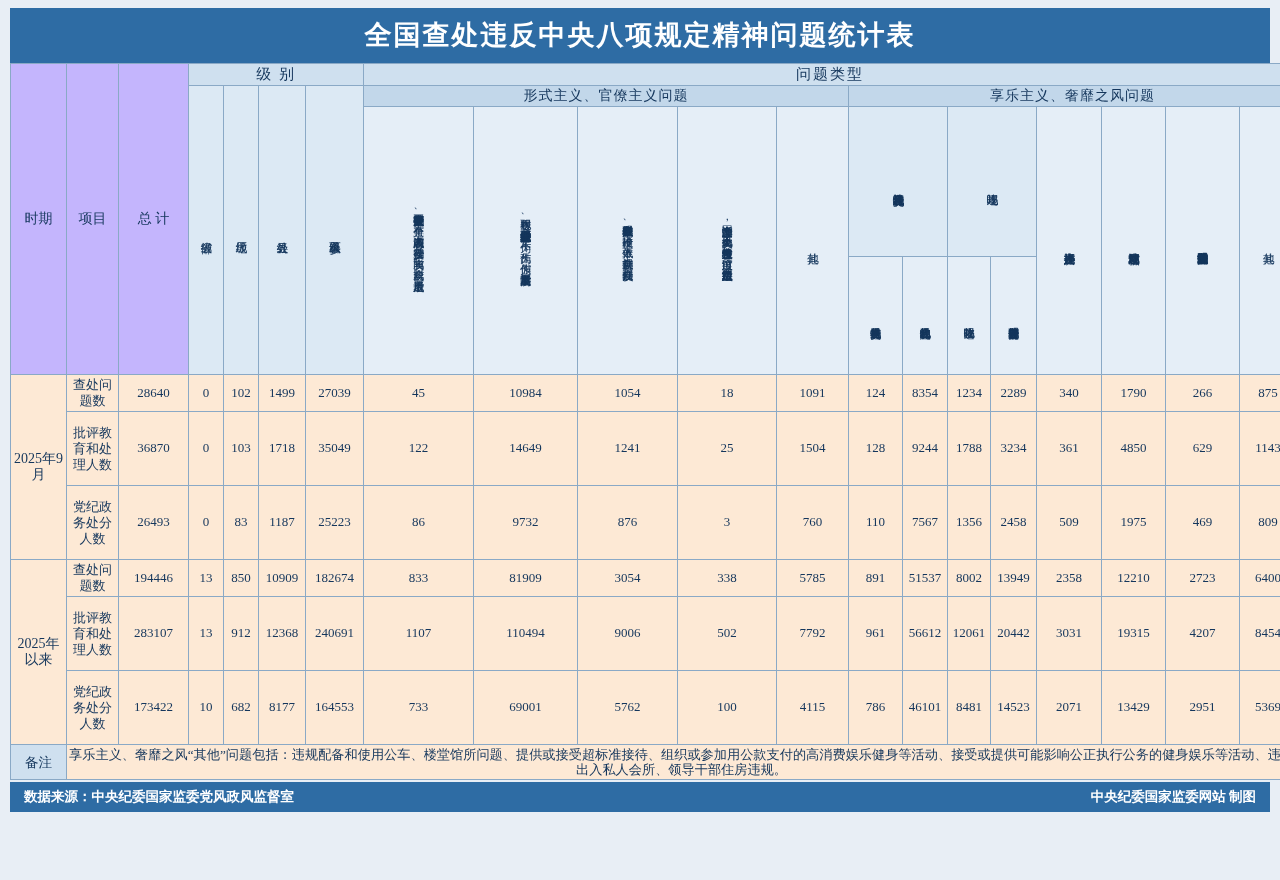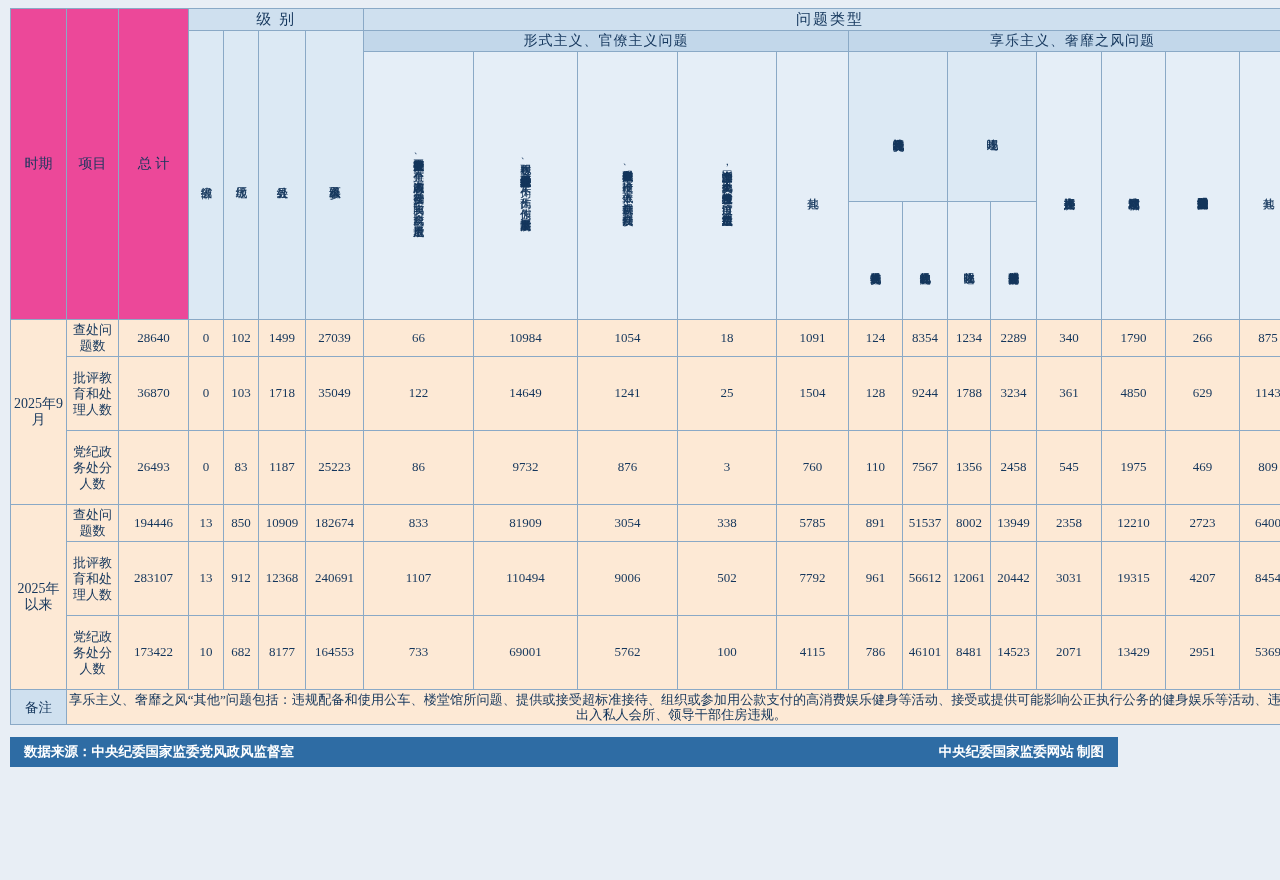--- a/index.html
+++ b/index.html
@@ -72,40 +72,41 @@
   .thick-top td { border-top:2px solid #6f93b4; }
 
   
   .remark-label { background:#cfe0ef; font-weight:bold; font-family:"Liberation Serif", serif; font-size:13.5px;margin-left:12px; }
   .remark-body {
     background:#fde9d5; text-align:left; padding:7px 10px;
     font-family:"Liberation Serif", serif; font-size:13.2px; line-height:1.55;
   }
 
   .footer {
-    width:1108px;
+    width:1260px;
     background:#2e6ca4;
     color:#ffffff;
     font-family:"Liberation Serif", serif;
     font-weight:bold;
     font-size:13.5px;
     display:flex;
     justify-content:space-between;
     padding:6px 14px;
-    margin-top:12px;
+    margin-top:2px;
   }
   .hdr-group { font-family:"Liberation Serif", serif; font-size:15px; letter-spacing:2px; }
   .hdr-sub   { font-family:"Liberation Serif", serif; font-size:14px; letter-spacing:1px; }
-  .corner { background:#ec4899; font-family:"Liberation Serif", serif; font-weight:bold; font-size:14px; }
+  .corner { background:#c4b5fd; font-family:"Liberation Serif", serif; font-weight:bold; font-size:14px; }
 </style>
 </head>
 <body>
 
 <div class="page">
 
+  <div class="title-bar">全国查处违反中央八项规定精神问题统计表</div>
 
   <table class="main">
     <colgroup>
       <col style="width:56px">
       <col style="width:52px">
       <col style="width:70px">
       <col style="width:35px">
       <col style="width:35px">
       <col style="width:47px">
       <col style="width:58px">
@@ -166,21 +167,21 @@
     </tr>
 
     <tr class="thick-top">
       <td class="period" rowspan="3">2025年9月</td>
       <td class="lbl"><span class="rowlabel-wrap">查处问题数</span></td>
       <td class="d">28640</td>
       <td class="d">0</td>
       <td class="d">102</td>
       <td class="d">1499</td>
       <td class="d">27039</td>
-      <td class="d">66</td>
+      <td class="d">45</td>
       <td class="d">10984</td>
       <td class="d">1054</td>
       <td class="d">18</td>
       <td class="d">1091</td>
       <td class="d">124</td>
       <td class="d">8354</td>
       <td class="d">1234</td>
       <td class="d">2289</td>
       <td class="d">340</td>
       <td class="d">1790</td>
@@ -219,21 +220,21 @@
       <td class="d">25223</td>
       <td class="d">86</td>
       <td class="d">9732</td>
       <td class="d">876</td>
       <td class="d">3</td>
       <td class="d">760</td>
       <td class="d">110</td>
       <td class="d">7567</td>
       <td class="d">1356</td>
       <td class="d">2458</td>
-      <td class="d">545</td>
+      <td class="d">509</td>
       <td class="d">1975</td>
       <td class="d">469</td>
       <td class="d">809</td>
     </tr>
 
     <tr class="thick-top">
       <td class="period" rowspan="3">2025年以来</td>
       <td class="lbl"><span class="rowlabel-wrap">查处问题数</span></td>
       <td class="d">194446</td>
       <td class="d">13</td>

